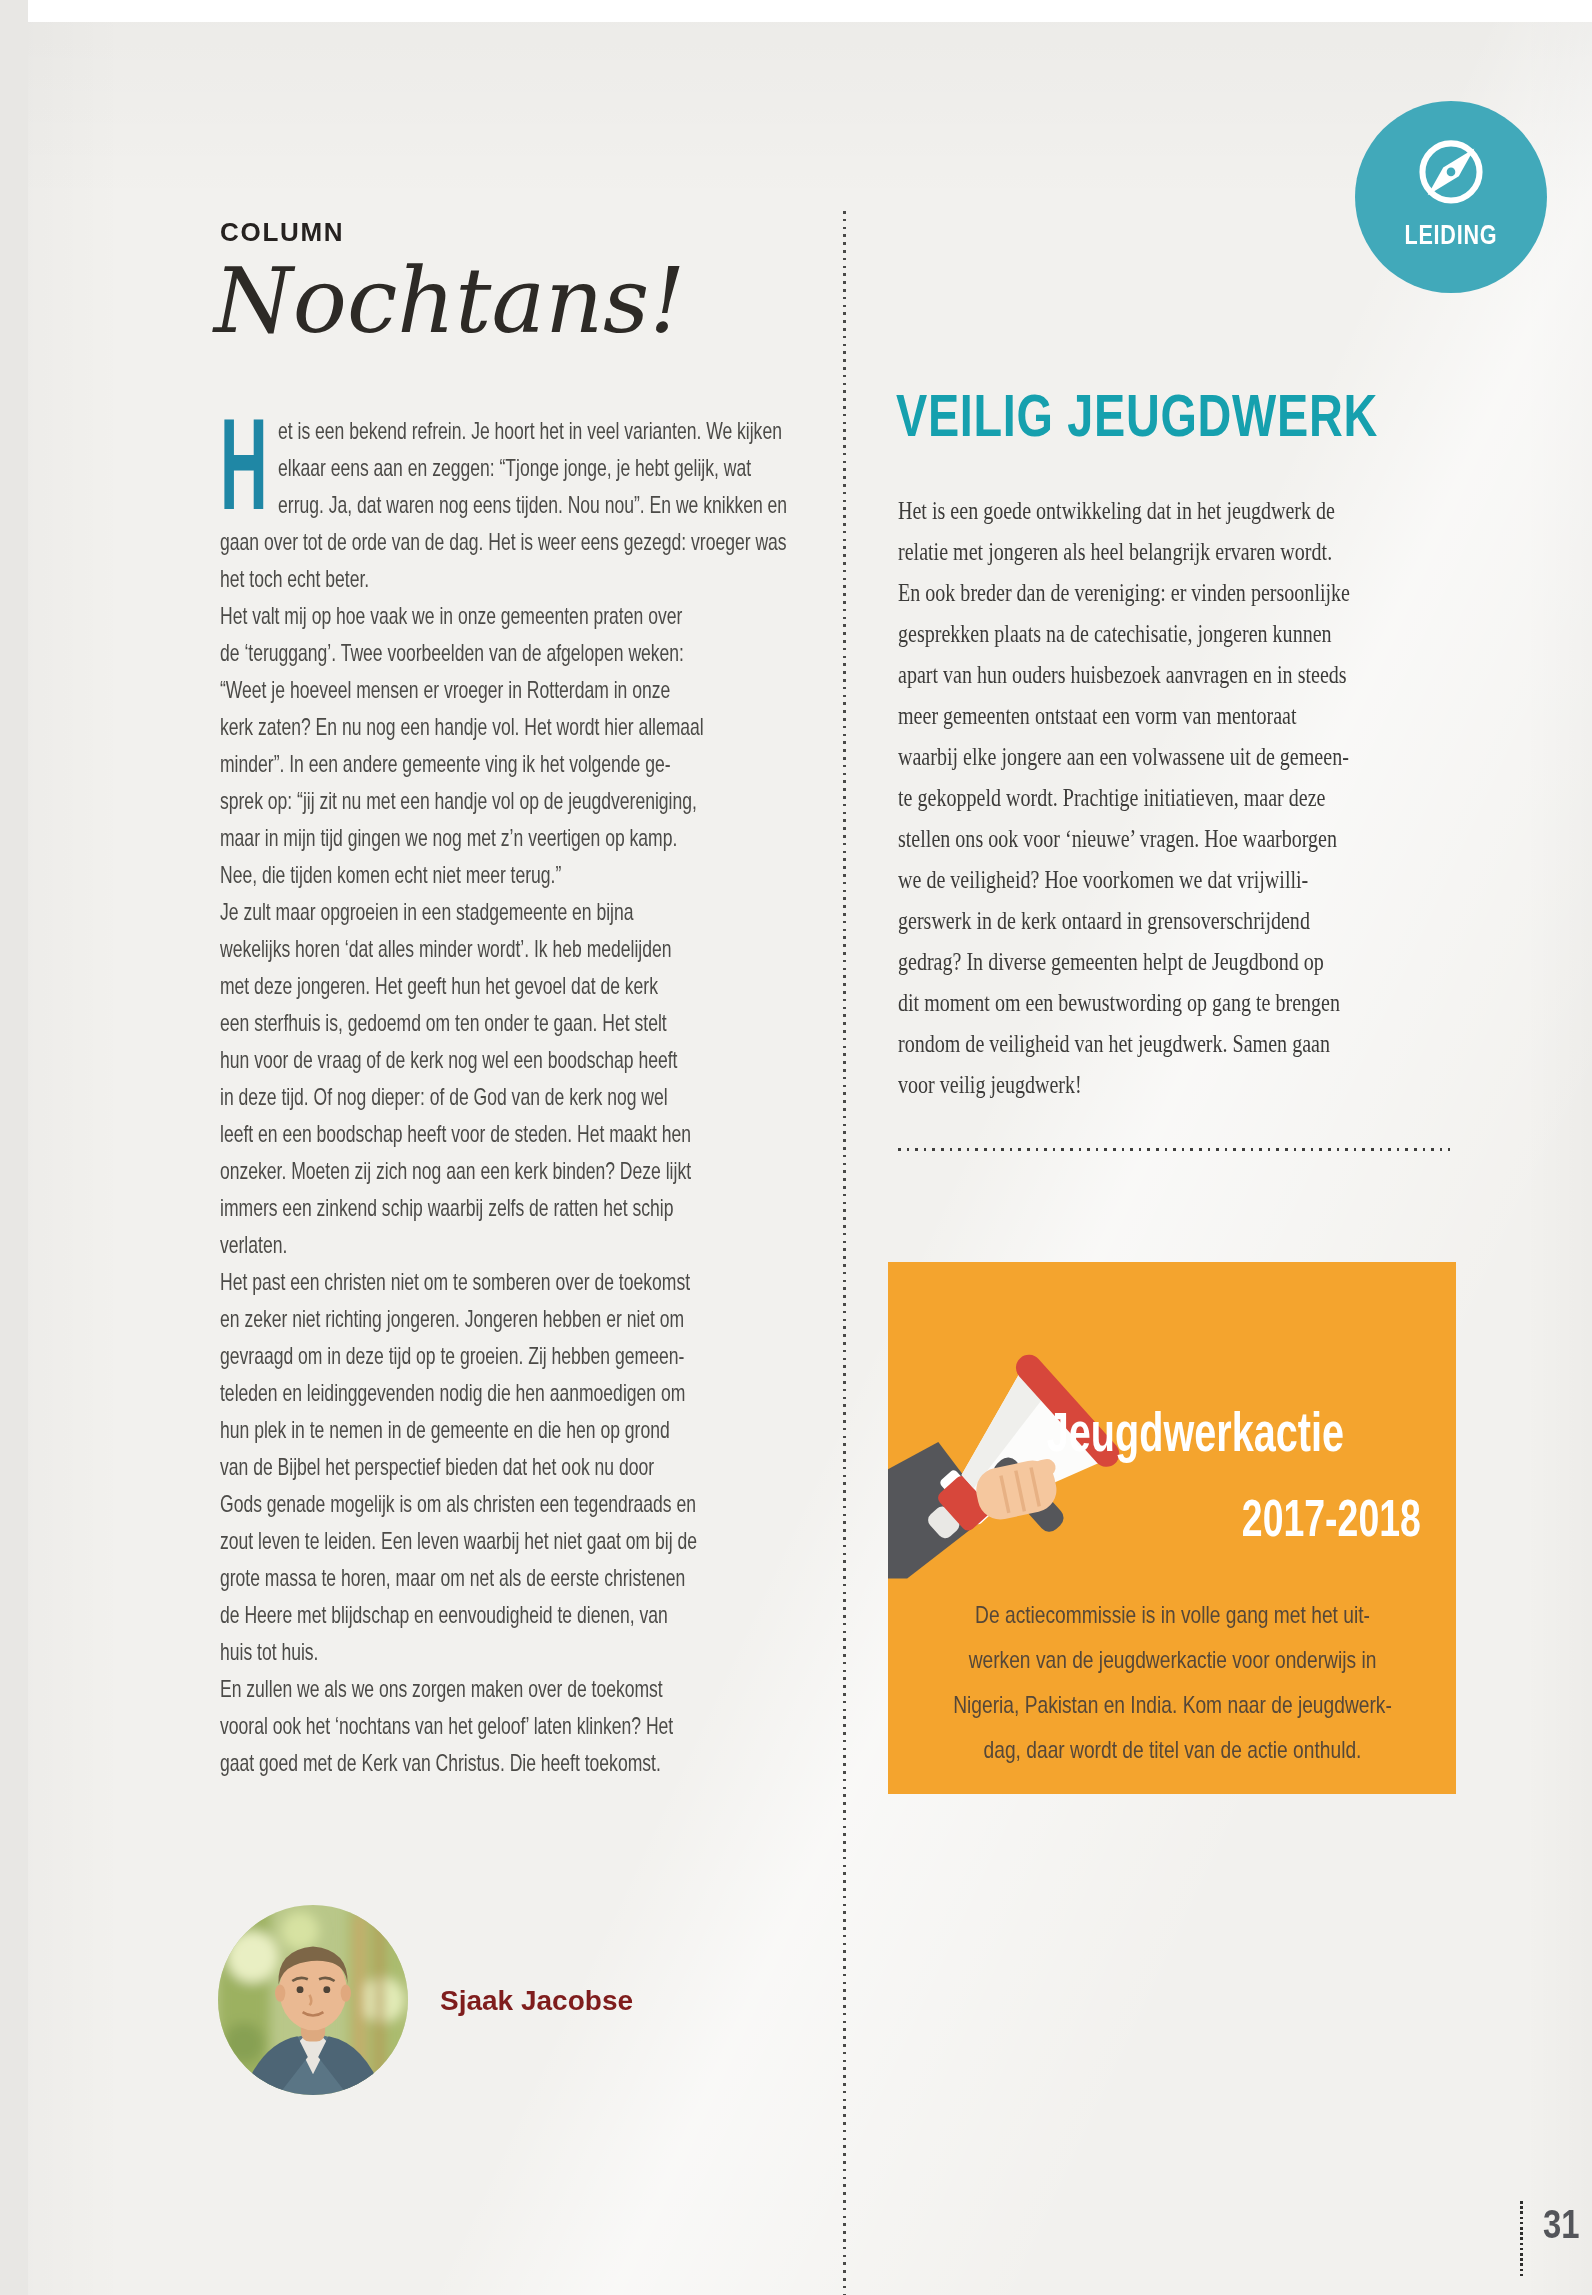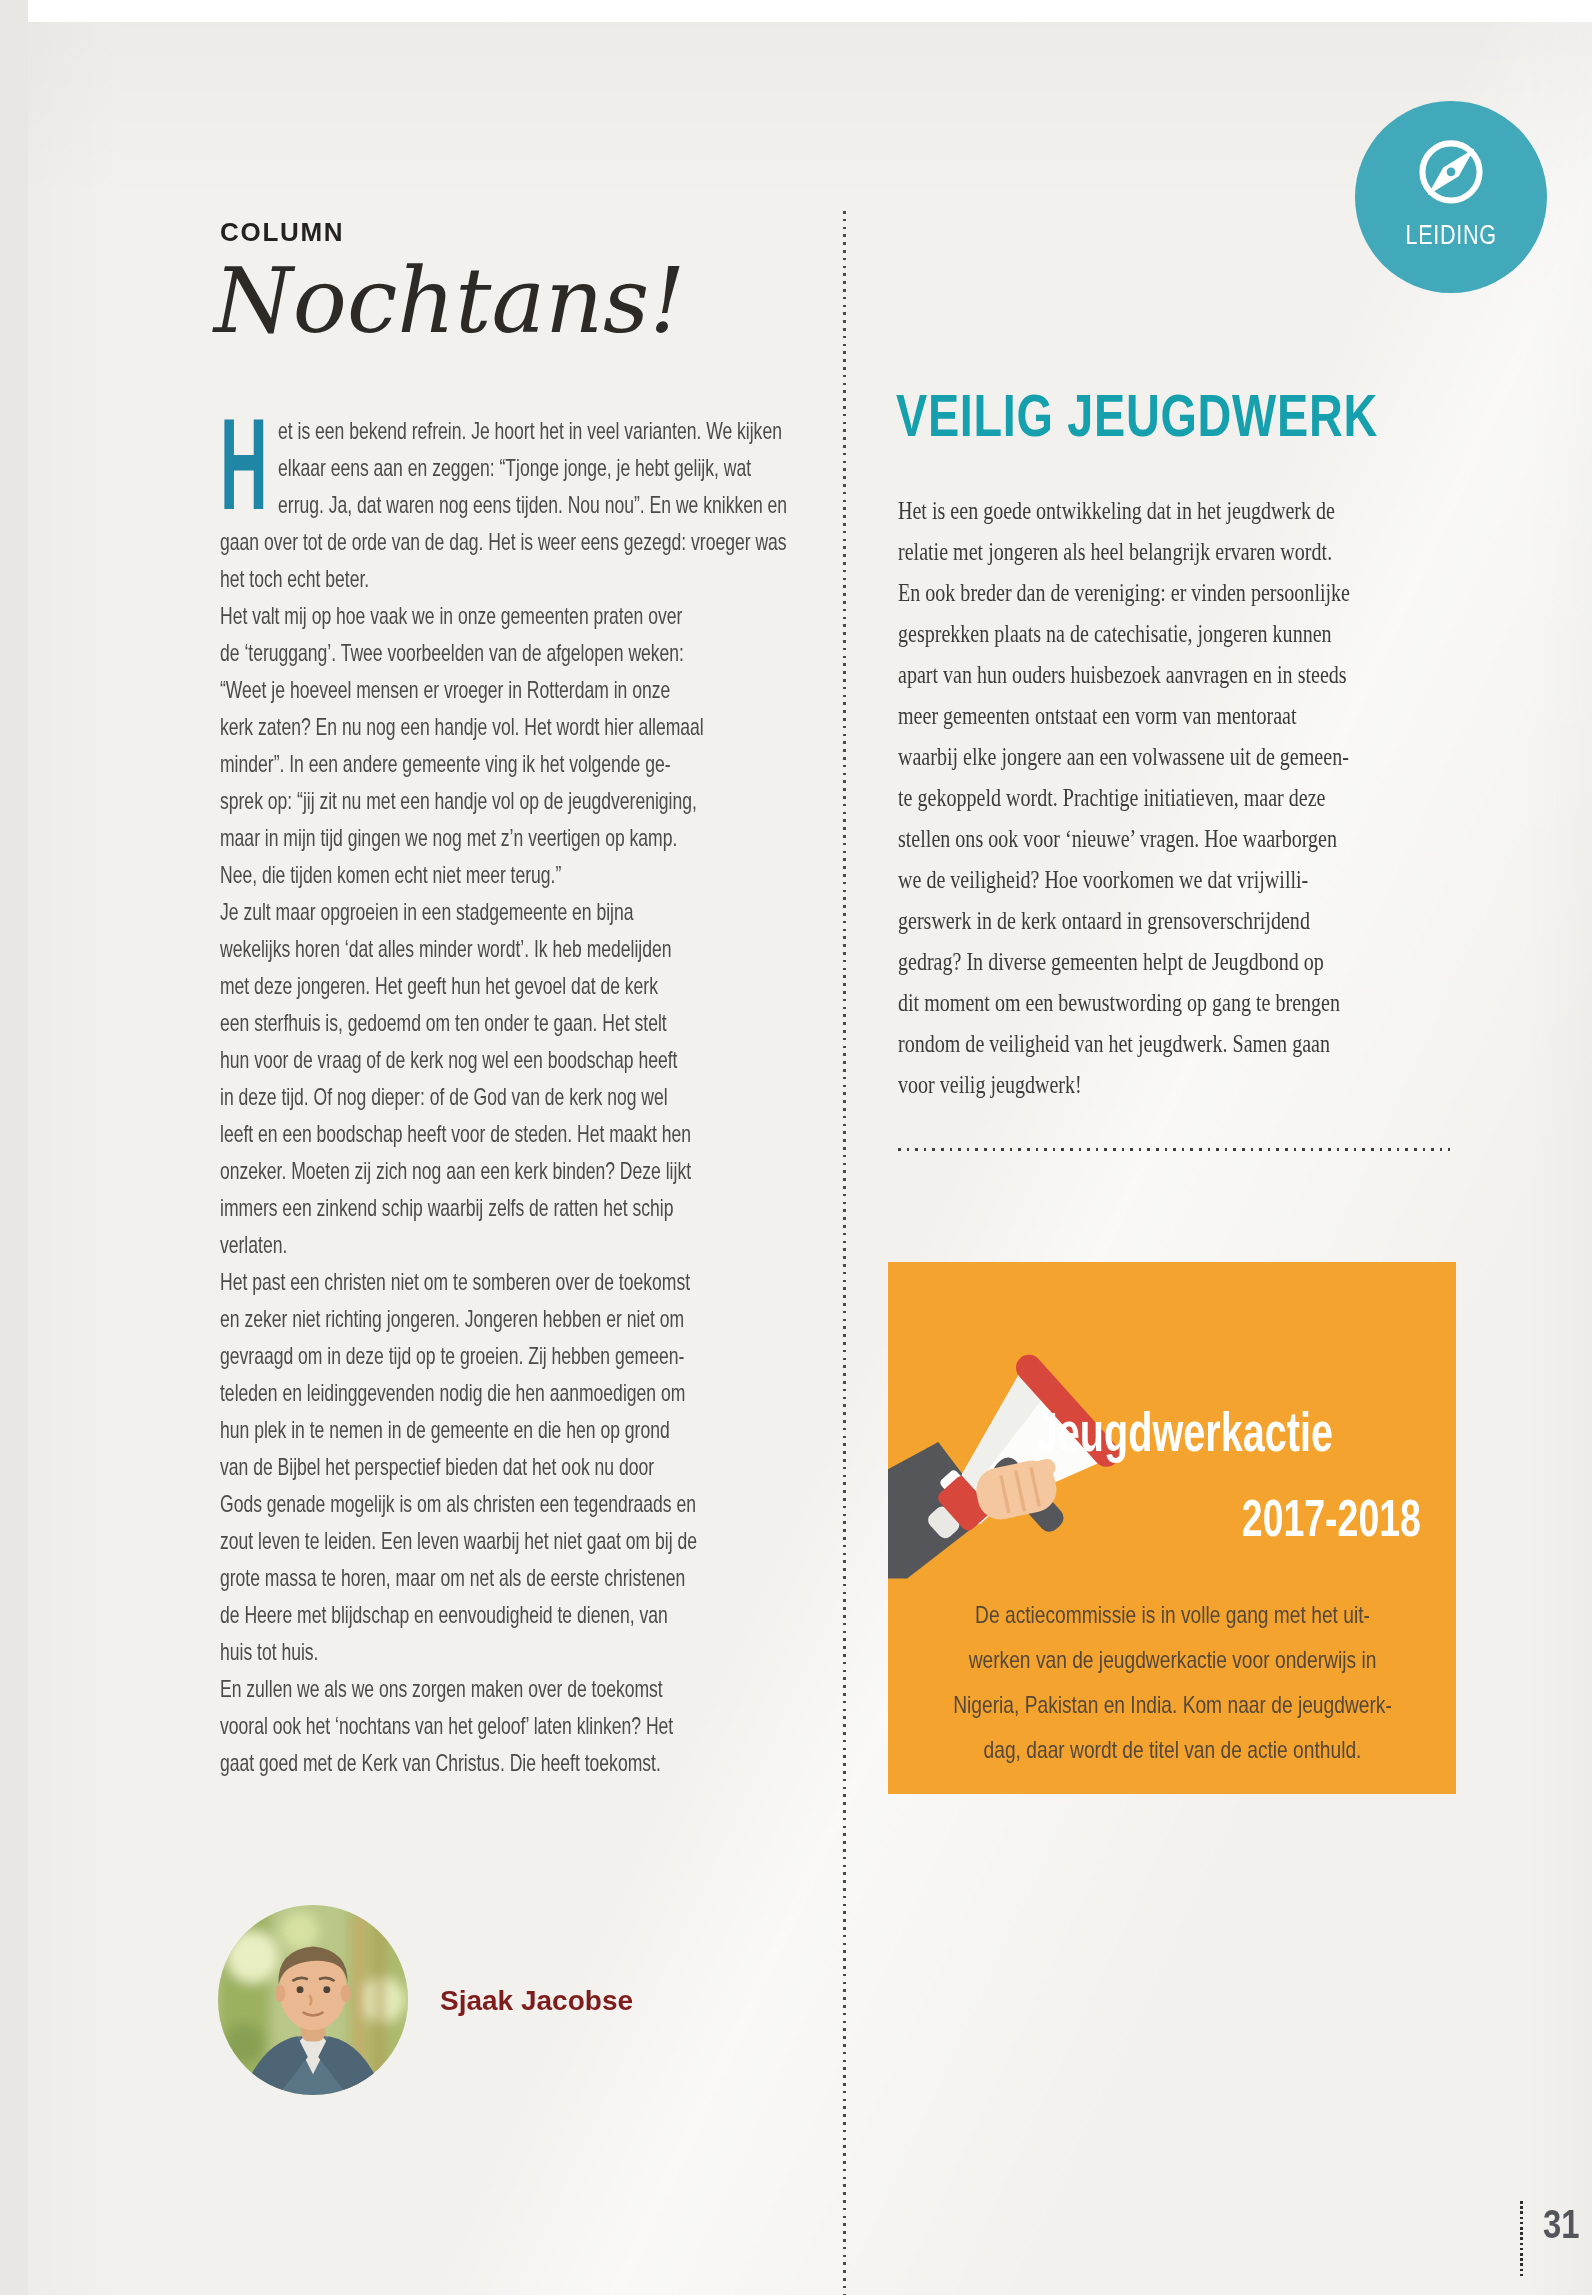--- a/index.html
+++ b/index.html
@@ -39,34 +39,34 @@
     background-image:repeating-linear-gradient(90deg,#3f3f3d 0 2.6px,transparent 2.6px 8.6px);}
   .pagenum-dots{position:absolute;left:1492px;top:2201px;width:2.6px;height:76px;
     background-image:repeating-linear-gradient(180deg,#2e2e2c 0 2.6px,transparent 2.6px 5.2px);}
   .pagenum{position:absolute;left:1515px;top:2202px;font-size:40px;font-weight:bold;color:#53555a;
     transform:scaleX(0.82);transform-origin:left top;}
   
   .badge{position:absolute;left:1327px;top:101px;width:192px;height:192px;border-radius:50%;
     background:#41a9ba;}
   .badge svg{position:absolute;left:0;top:0;}
   .badge .label{position:absolute;left:0;top:119px;width:192px;text-align:center;
-    font-size:27px;font-weight:normal;color:#ffffff;letter-spacing:0.9px;}
+    font-size:27px;font-weight:bold;color:#ffffff;letter-spacing:0.9px;}
   .badge .label span{display:inline-block;transform:scaleX(0.8);}
   
   .feature-title{position:absolute;left:868px;top:381px;font-size:60px;font-weight:bold;
     color:#16a0ae;letter-spacing:0.9px;transform:scaleX(0.78);transform-origin:left top;
     white-space:nowrap;}
   .feature-body{position:absolute;left:870px;top:490px;width:716px;
     transform:scaleX(0.771);transform-origin:left top;
     font-family:"Liberation Serif",serif;font-size:26px;line-height:41px;color:#3c3b39;
     white-space:pre-line;}
   
   .promo{position:absolute;left:860px;top:1262px;width:568px;height:532px;background:#f4a42e;
     overflow:hidden;}
-  .promo-title{position:absolute;left:4px;top:138px;width:568px;text-align:center;
+  .promo-title{position:absolute;left:15px;top:138px;width:568px;text-align:center;
     font-size:55px;font-weight:bold;color:#ffffff;white-space:nowrap;padding-left:8px;}
   .promo-title span{display:inline-block;transform:scaleX(0.72);}
   .promo-years{position:absolute;left:0;top:226px;width:568px;text-align:right;
     font-size:52px;font-weight:bold;color:#ffffff;white-space:nowrap;}
   .promo-years span{display:inline-block;transform:scaleX(0.72);}
   .promo-body{position:absolute;left:-35px;top:330px;width:639px;
     transform:scaleX(0.8);transform-origin:center top;
     font-size:24px;line-height:45px;color:#554738;text-align:center;white-space:pre-line;}
   .megaphone{position:absolute;left:-5.2px;top:8.6px;}
 </style>

